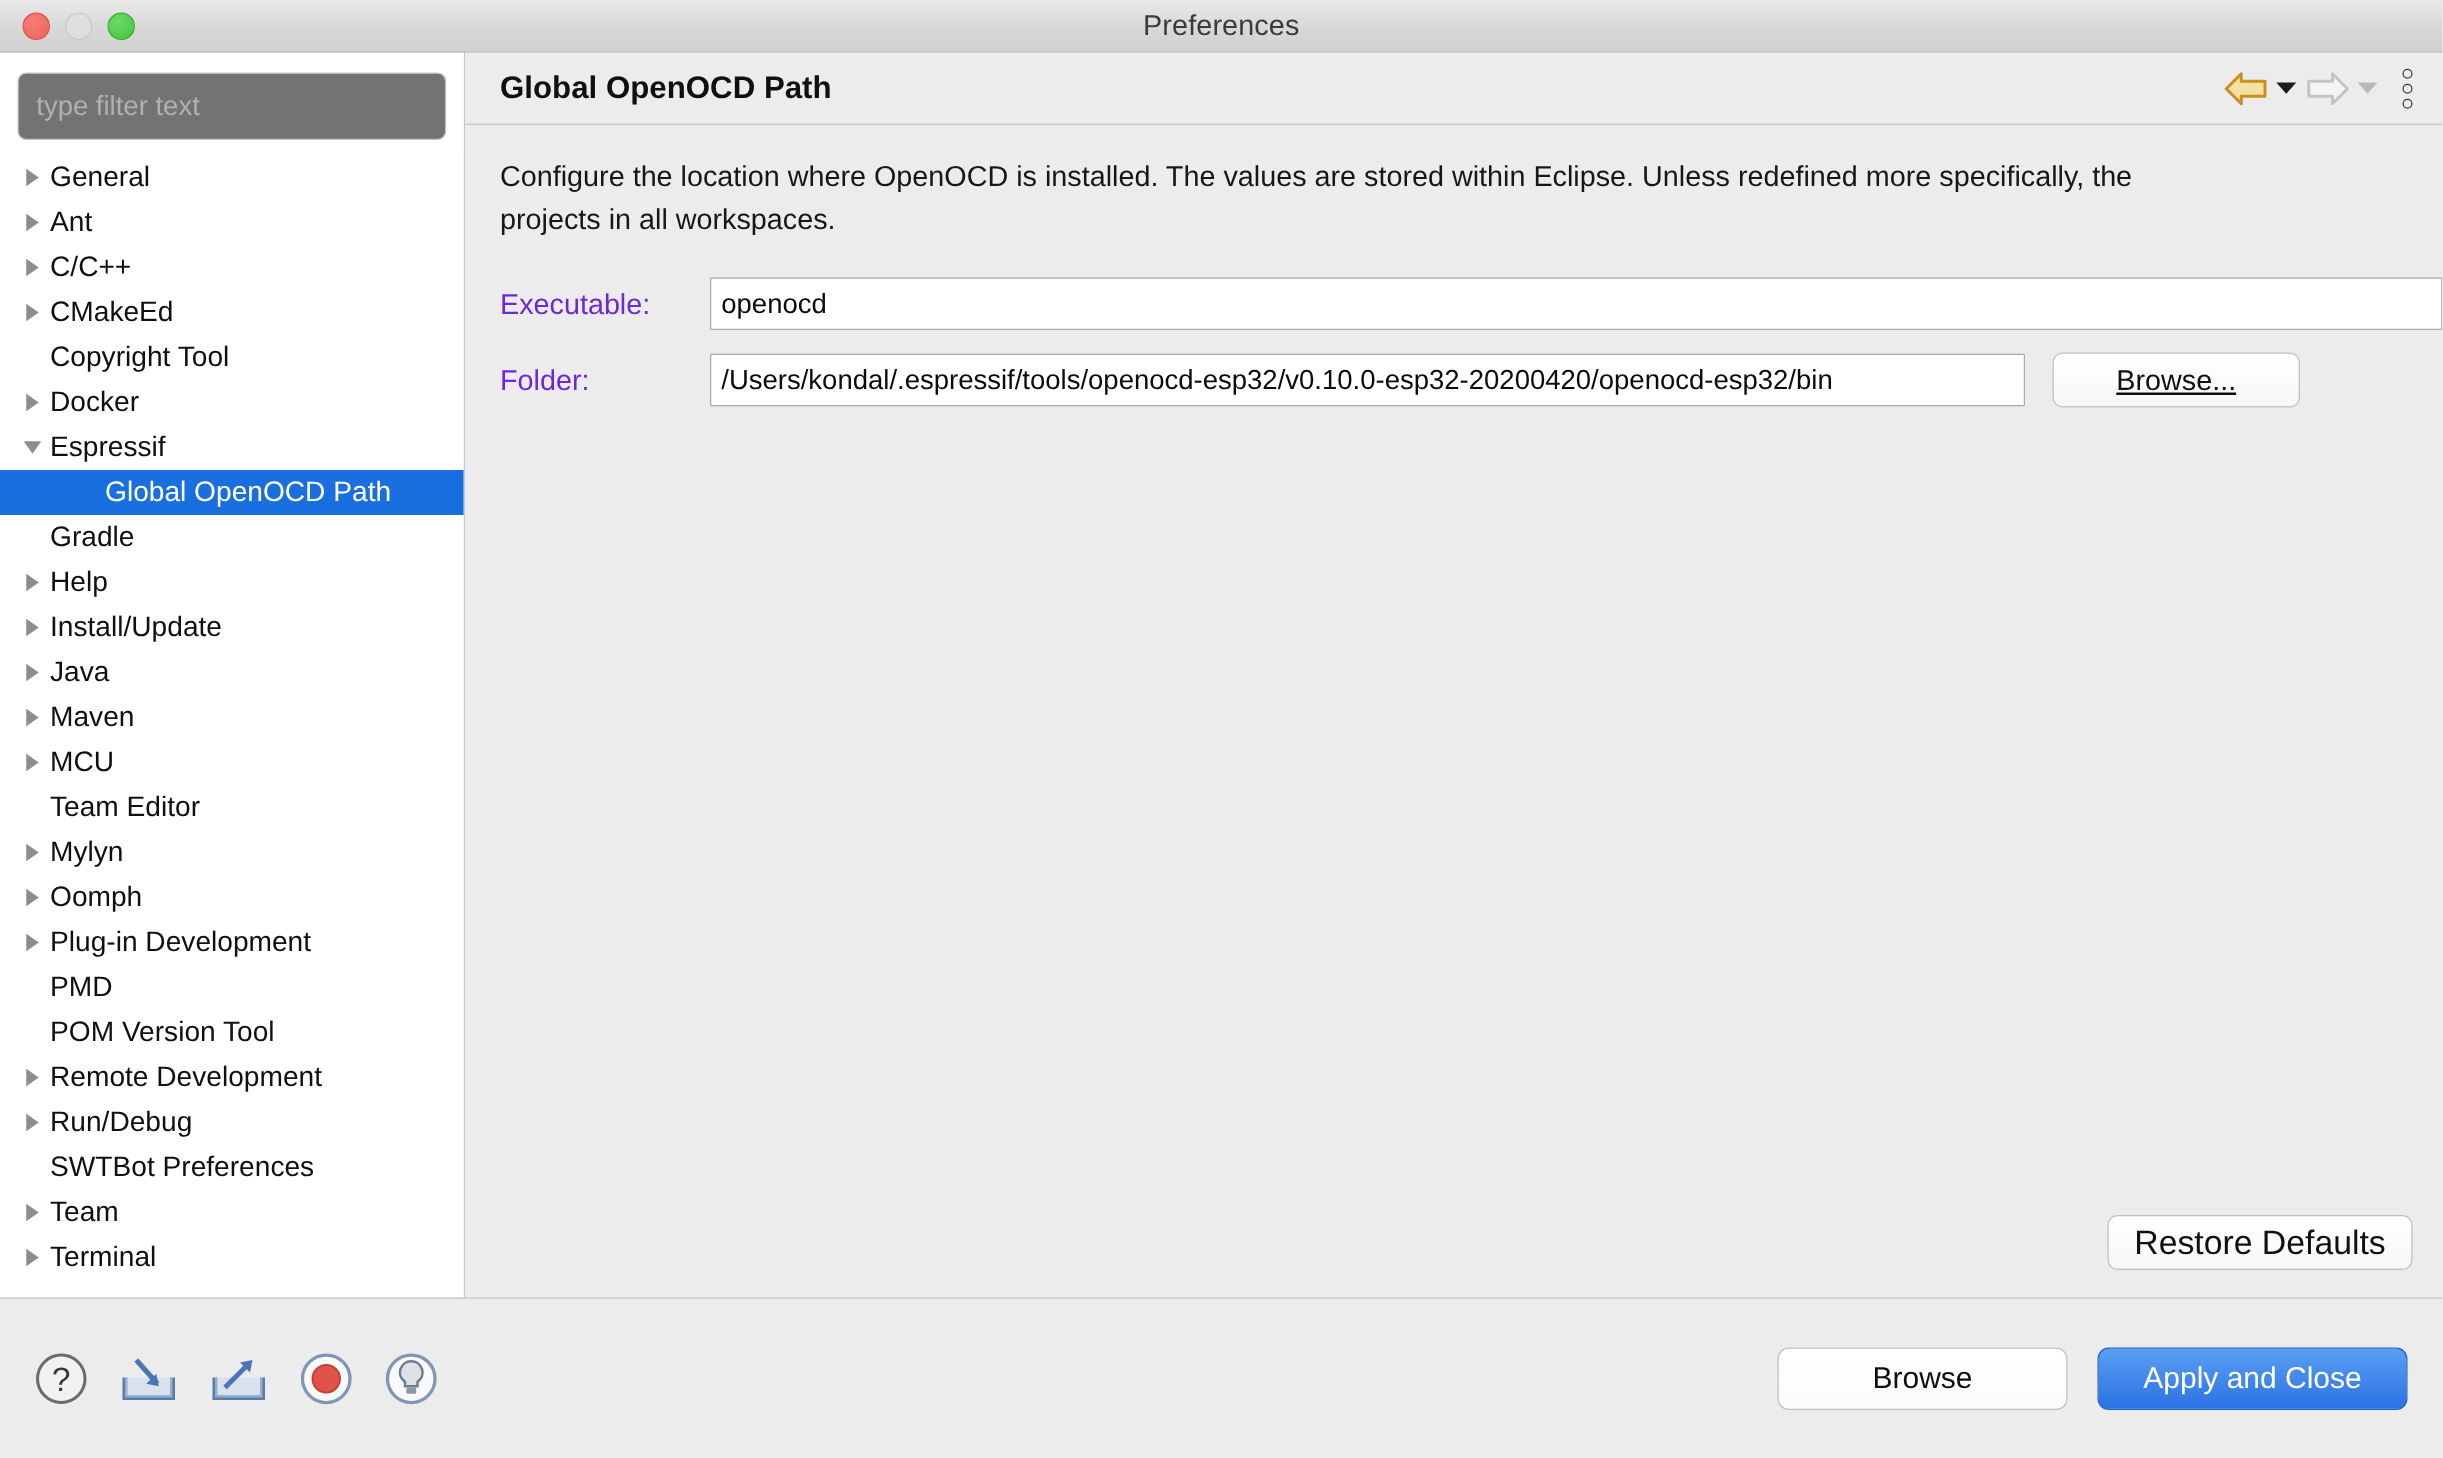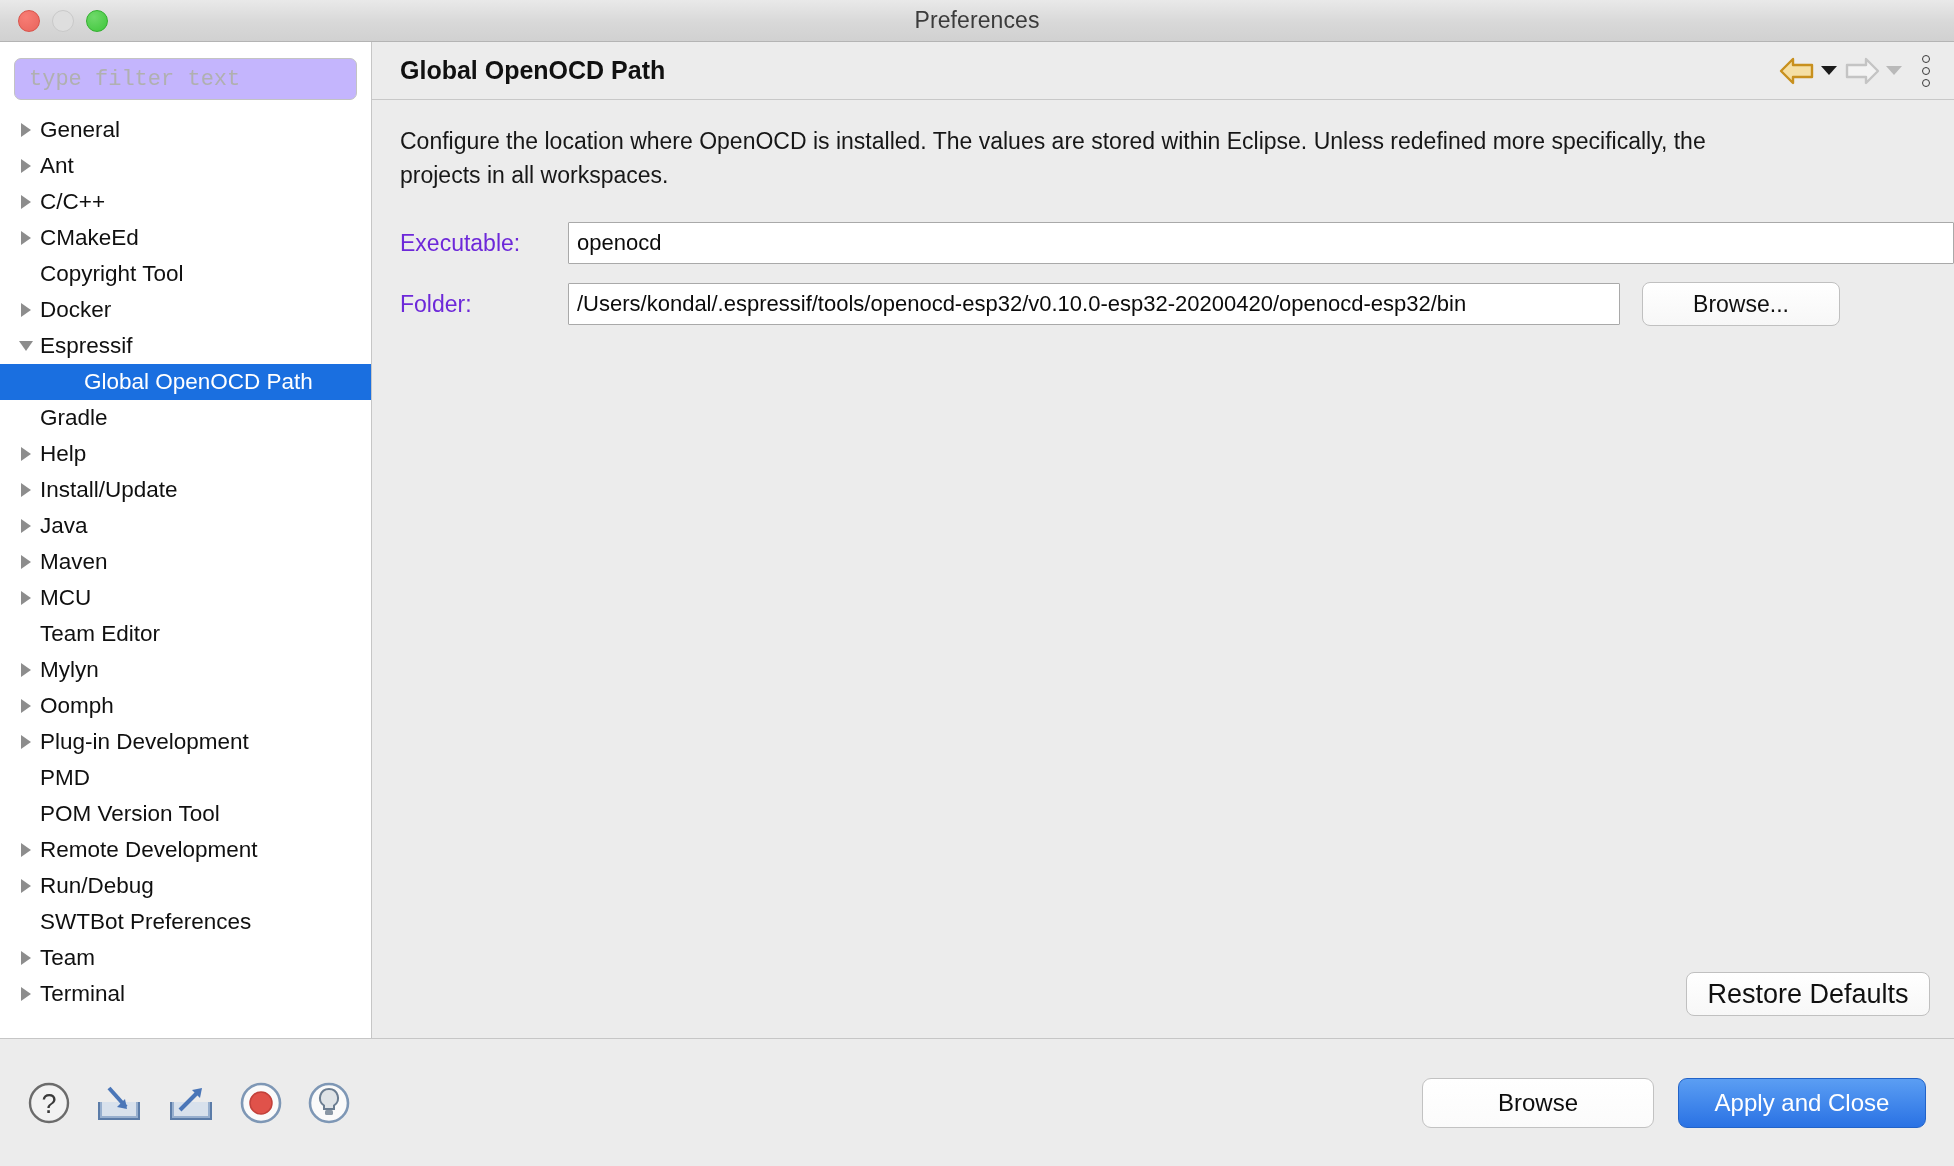--- a/index.html
+++ b/index.html
@@ -68,26 +68,26 @@
     background: #ffffff;
     border-right: 1px solid #c6c6c6;
     display: flex;
     flex-direction: column;
     padding: 0;
     overflow: hidden;
   }
   .filter-wrap { padding: 16px 14px 8px 14px; background: #fff; }
   .filter-input {
     width: 100%;
-    height: 42px;
+    height: 54px;
     border: 1px solid #c3c3c3;
     border-radius: 7px;
-    background: #c4b5fd;
+    background: #737373;
     font-size: 22px;
-    font-family: Liberation Mono, monospace;
+    font-family: Liberation Sans, sans-serif;
     color: #222;
     padding: 0 14px;
     outline: none;
   }
   .filter-input::placeholder { color: #b0b0b0; }
 
   .tree {
     flex: 1 1 auto;
     overflow: hidden;
     padding-top: 4px;
@@ -226,20 +226,21 @@
     margin-left: 22px;
     height: 44px;
     min-width: 198px;
     background: linear-gradient(to bottom, #ffffff, #f7f7f7);
     border: 1px solid #c0c0c0;
     border-radius: 8px;
     font-size: 23px;
     font-family: "Liberation Sans", sans-serif;
     color: #101010;
     cursor: pointer;
+    text-decoration: underline;
   }
 
   .restore-wrap {
     position: absolute;
     right: 24px;
     bottom: 22px;
   }
   .restore-btn {
     height: 44px;
     min-width: 244px;

